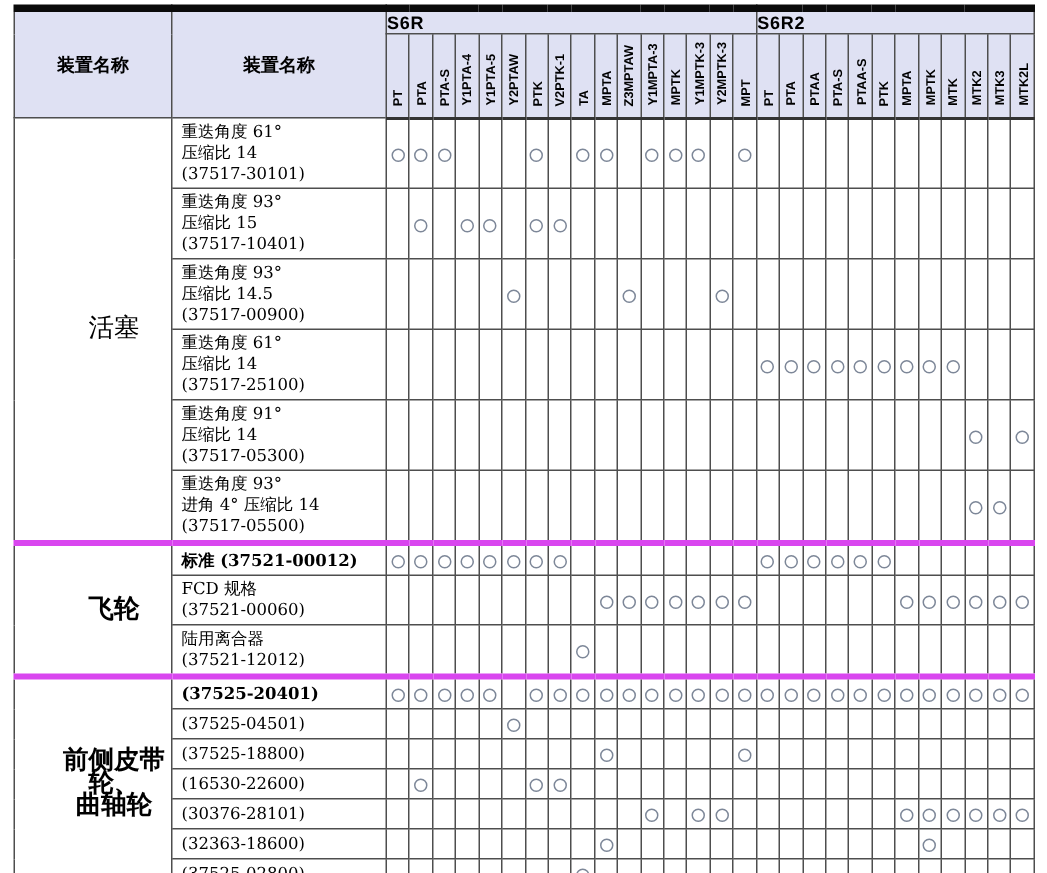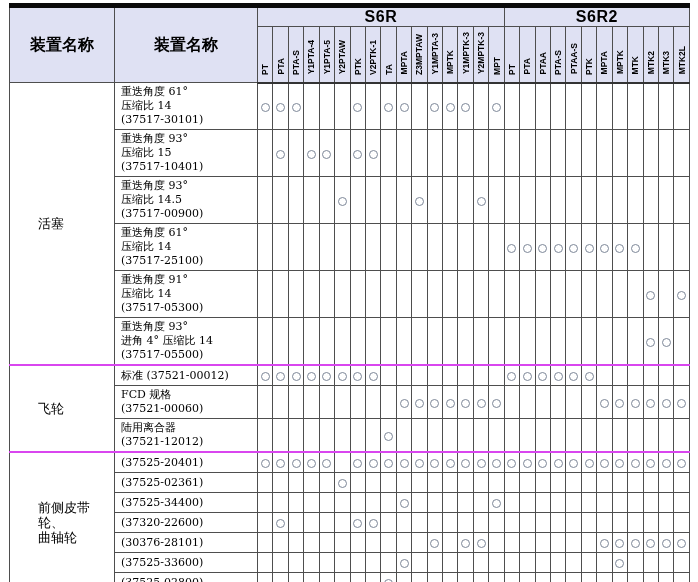--- a/index.html
+++ b/index.html
@@ -11,46 +11,46 @@
   table.compat{
     border-collapse:collapse;table-layout:fixed;width:681px;
     border-top:5px solid #0a0a0a;
     border-bottom:2px solid #333;
   }
   col.c-device{width:105px;}
   col.c-model{width:143px;}
   th,td{border:1px solid #4e4e4e;padding:0;box-sizing:border-box;}
   thead th{background:#dfe1f3;font-weight:bold;}
   th.group-h{
-    font-family:"Liberation Sans", sans-serif;font-size:16px;height:15px;
-    text-align:center;vertical-align:middle;letter-spacing:.5px;
+    font-family:"Liberation Sans", sans-serif;font-size:12px;height:15px;
+    text-align:left;vertical-align:middle;letter-spacing:.5px;
   }
   th.head-cell{
-    font-size:16px;text-align:center;vertical-align:middle;font-family:Liberation Mono, monospace;
+    font-size:12px;text-align:center;vertical-align:middle;font-family:Liberation Mono, monospace;
   }
   th.col-h{height:56px;vertical-align:bottom;text-align:center;border-bottom:2px solid #333;}
   th.col-h .vlabel{
     display:inline-block;writing-mode:vertical-rl;transform:rotate(180deg);
     font-family:"Liberation Sans", sans-serif;font-weight:bold;font-size:8.5px;
     letter-spacing:0;padding:3px 0 2px 0;white-space:nowrap;
   }
   td.device{
-    vertical-align:middle;text-align:left;padding-left:28px;
-    font-size:13px;line-height:15px;background:#fff;
+    vertical-align:middle;text-align:center;padding-left:28px;
+    font-size:17px;line-height:15px;background:#fff;
   }
   td.model{
     font-size:11px;line-height:14px;padding:2px 4px 2px 6px;vertical-align:middle;
     white-space:nowrap;overflow:hidden;margin-left:24px;
   }
   td.mark-cell{text-align:center;vertical-align:middle;height:18px;}
   span.mark{
     display:inline-block;width:7px;height:7px;border:1px solid #7d8798;
     border-radius:50%;vertical-align:middle;
   }
-  tr.sec-start td{border-top:2px solid #d946ef;}
+  tr.sec-start td{border-top:4px solid #d946ef;font-weight:bold;}
 </style>
 </head>
 <body>
 
 <div class="page">
   <table class="compat">
     <colgroup>
         <col class="c-device">
         <col class="c-model">
         <col class="c-data">
@@ -428,83 +428,83 @@
           <td class="mark-cell"><span class="mark"></span></td>
           <td class="mark-cell"><span class="mark"></span></td>
           <td class="mark-cell"><span class="mark"></span></td>
           <td class="mark-cell"><span class="mark"></span></td>
           <td class="mark-cell"><span class="mark"></span></td>
           <td class="mark-cell"><span class="mark"></span></td>
           <td class="mark-cell"><span class="mark"></span></td>
           <td class="mark-cell"><span class="mark"></span></td>
         </tr>
         <tr>
-          <td class="model">(37525-02361)</td>
-          <td class="mark-cell"></td>
-          <td class="mark-cell"></td>
-          <td class="mark-cell"></td>
-          <td class="mark-cell"></td>
-          <td class="mark-cell"></td>
-          <td class="mark-cell"><span class="mark"></span></td>
-          <td class="mark-cell"></td>
-          <td class="mark-cell"></td>
-          <td class="mark-cell"></td>
-          <td class="mark-cell"></td>
-          <td class="mark-cell"></td>
-          <td class="mark-cell"></td>
-          <td class="mark-cell"></td>
-          <td class="mark-cell"></td>
-          <td class="mark-cell"></td>
-          <td class="mark-cell"></td>
-          <td class="mark-cell"></td>
-          <td class="mark-cell"></td>
-          <td class="mark-cell"></td>
-          <td class="mark-cell"></td>
-          <td class="mark-cell"></td>
-          <td class="mark-cell"></td>
-          <td class="mark-cell"></td>
-          <td class="mark-cell"></td>
-          <td class="mark-cell"></td>
-          <td class="mark-cell"></td>
-          <td class="mark-cell"></td>
-          <td class="mark-cell"></td>
-        </tr>
-        <tr>
-          <td class="model">(37525-34400)</td>
-          <td class="mark-cell"></td>
-          <td class="mark-cell"></td>
-          <td class="mark-cell"></td>
-          <td class="mark-cell"></td>
-          <td class="mark-cell"></td>
-          <td class="mark-cell"></td>
-          <td class="mark-cell"></td>
-          <td class="mark-cell"></td>
-          <td class="mark-cell"></td>
-          <td class="mark-cell"><span class="mark"></span></td>
-          <td class="mark-cell"></td>
-          <td class="mark-cell"></td>
-          <td class="mark-cell"></td>
-          <td class="mark-cell"></td>
-          <td class="mark-cell"></td>
-          <td class="mark-cell"><span class="mark"></span></td>
-          <td class="mark-cell"></td>
-          <td class="mark-cell"></td>
-          <td class="mark-cell"></td>
-          <td class="mark-cell"></td>
-          <td class="mark-cell"></td>
-          <td class="mark-cell"></td>
-          <td class="mark-cell"></td>
-          <td class="mark-cell"></td>
-          <td class="mark-cell"></td>
-          <td class="mark-cell"></td>
-          <td class="mark-cell"></td>
-          <td class="mark-cell"></td>
-        </tr>
-        <tr>
-          <td class="model">(37320-22600)</td>
+          <td class="model">(37525-04501)</td>
+          <td class="mark-cell"></td>
+          <td class="mark-cell"></td>
+          <td class="mark-cell"></td>
+          <td class="mark-cell"></td>
+          <td class="mark-cell"></td>
+          <td class="mark-cell"><span class="mark"></span></td>
+          <td class="mark-cell"></td>
+          <td class="mark-cell"></td>
+          <td class="mark-cell"></td>
+          <td class="mark-cell"></td>
+          <td class="mark-cell"></td>
+          <td class="mark-cell"></td>
+          <td class="mark-cell"></td>
+          <td class="mark-cell"></td>
+          <td class="mark-cell"></td>
+          <td class="mark-cell"></td>
+          <td class="mark-cell"></td>
+          <td class="mark-cell"></td>
+          <td class="mark-cell"></td>
+          <td class="mark-cell"></td>
+          <td class="mark-cell"></td>
+          <td class="mark-cell"></td>
+          <td class="mark-cell"></td>
+          <td class="mark-cell"></td>
+          <td class="mark-cell"></td>
+          <td class="mark-cell"></td>
+          <td class="mark-cell"></td>
+          <td class="mark-cell"></td>
+        </tr>
+        <tr>
+          <td class="model">(37525-18800)</td>
+          <td class="mark-cell"></td>
+          <td class="mark-cell"></td>
+          <td class="mark-cell"></td>
+          <td class="mark-cell"></td>
+          <td class="mark-cell"></td>
+          <td class="mark-cell"></td>
+          <td class="mark-cell"></td>
+          <td class="mark-cell"></td>
+          <td class="mark-cell"></td>
+          <td class="mark-cell"><span class="mark"></span></td>
+          <td class="mark-cell"></td>
+          <td class="mark-cell"></td>
+          <td class="mark-cell"></td>
+          <td class="mark-cell"></td>
+          <td class="mark-cell"></td>
+          <td class="mark-cell"><span class="mark"></span></td>
+          <td class="mark-cell"></td>
+          <td class="mark-cell"></td>
+          <td class="mark-cell"></td>
+          <td class="mark-cell"></td>
+          <td class="mark-cell"></td>
+          <td class="mark-cell"></td>
+          <td class="mark-cell"></td>
+          <td class="mark-cell"></td>
+          <td class="mark-cell"></td>
+          <td class="mark-cell"></td>
+          <td class="mark-cell"></td>
+          <td class="mark-cell"></td>
+        </tr>
+        <tr>
+          <td class="model">(16530-22600)</td>
           <td class="mark-cell"></td>
           <td class="mark-cell"><span class="mark"></span></td>
           <td class="mark-cell"></td>
           <td class="mark-cell"></td>
           <td class="mark-cell"></td>
           <td class="mark-cell"></td>
           <td class="mark-cell"><span class="mark"></span></td>
           <td class="mark-cell"><span class="mark"></span></td>
           <td class="mark-cell"></td>
           <td class="mark-cell"></td>
@@ -552,21 +552,21 @@
           <td class="mark-cell"></td>
           <td class="mark-cell"></td>
           <td class="mark-cell"><span class="mark"></span></td>
           <td class="mark-cell"><span class="mark"></span></td>
           <td class="mark-cell"><span class="mark"></span></td>
           <td class="mark-cell"><span class="mark"></span></td>
           <td class="mark-cell"><span class="mark"></span></td>
           <td class="mark-cell"><span class="mark"></span></td>
         </tr>
         <tr>
-          <td class="model">(37525-33600)</td>
+          <td class="model">(32363-18600)</td>
           <td class="mark-cell"></td>
           <td class="mark-cell"></td>
           <td class="mark-cell"></td>
           <td class="mark-cell"></td>
           <td class="mark-cell"></td>
           <td class="mark-cell"></td>
           <td class="mark-cell"></td>
           <td class="mark-cell"></td>
           <td class="mark-cell"></td>
           <td class="mark-cell"><span class="mark"></span></td>

